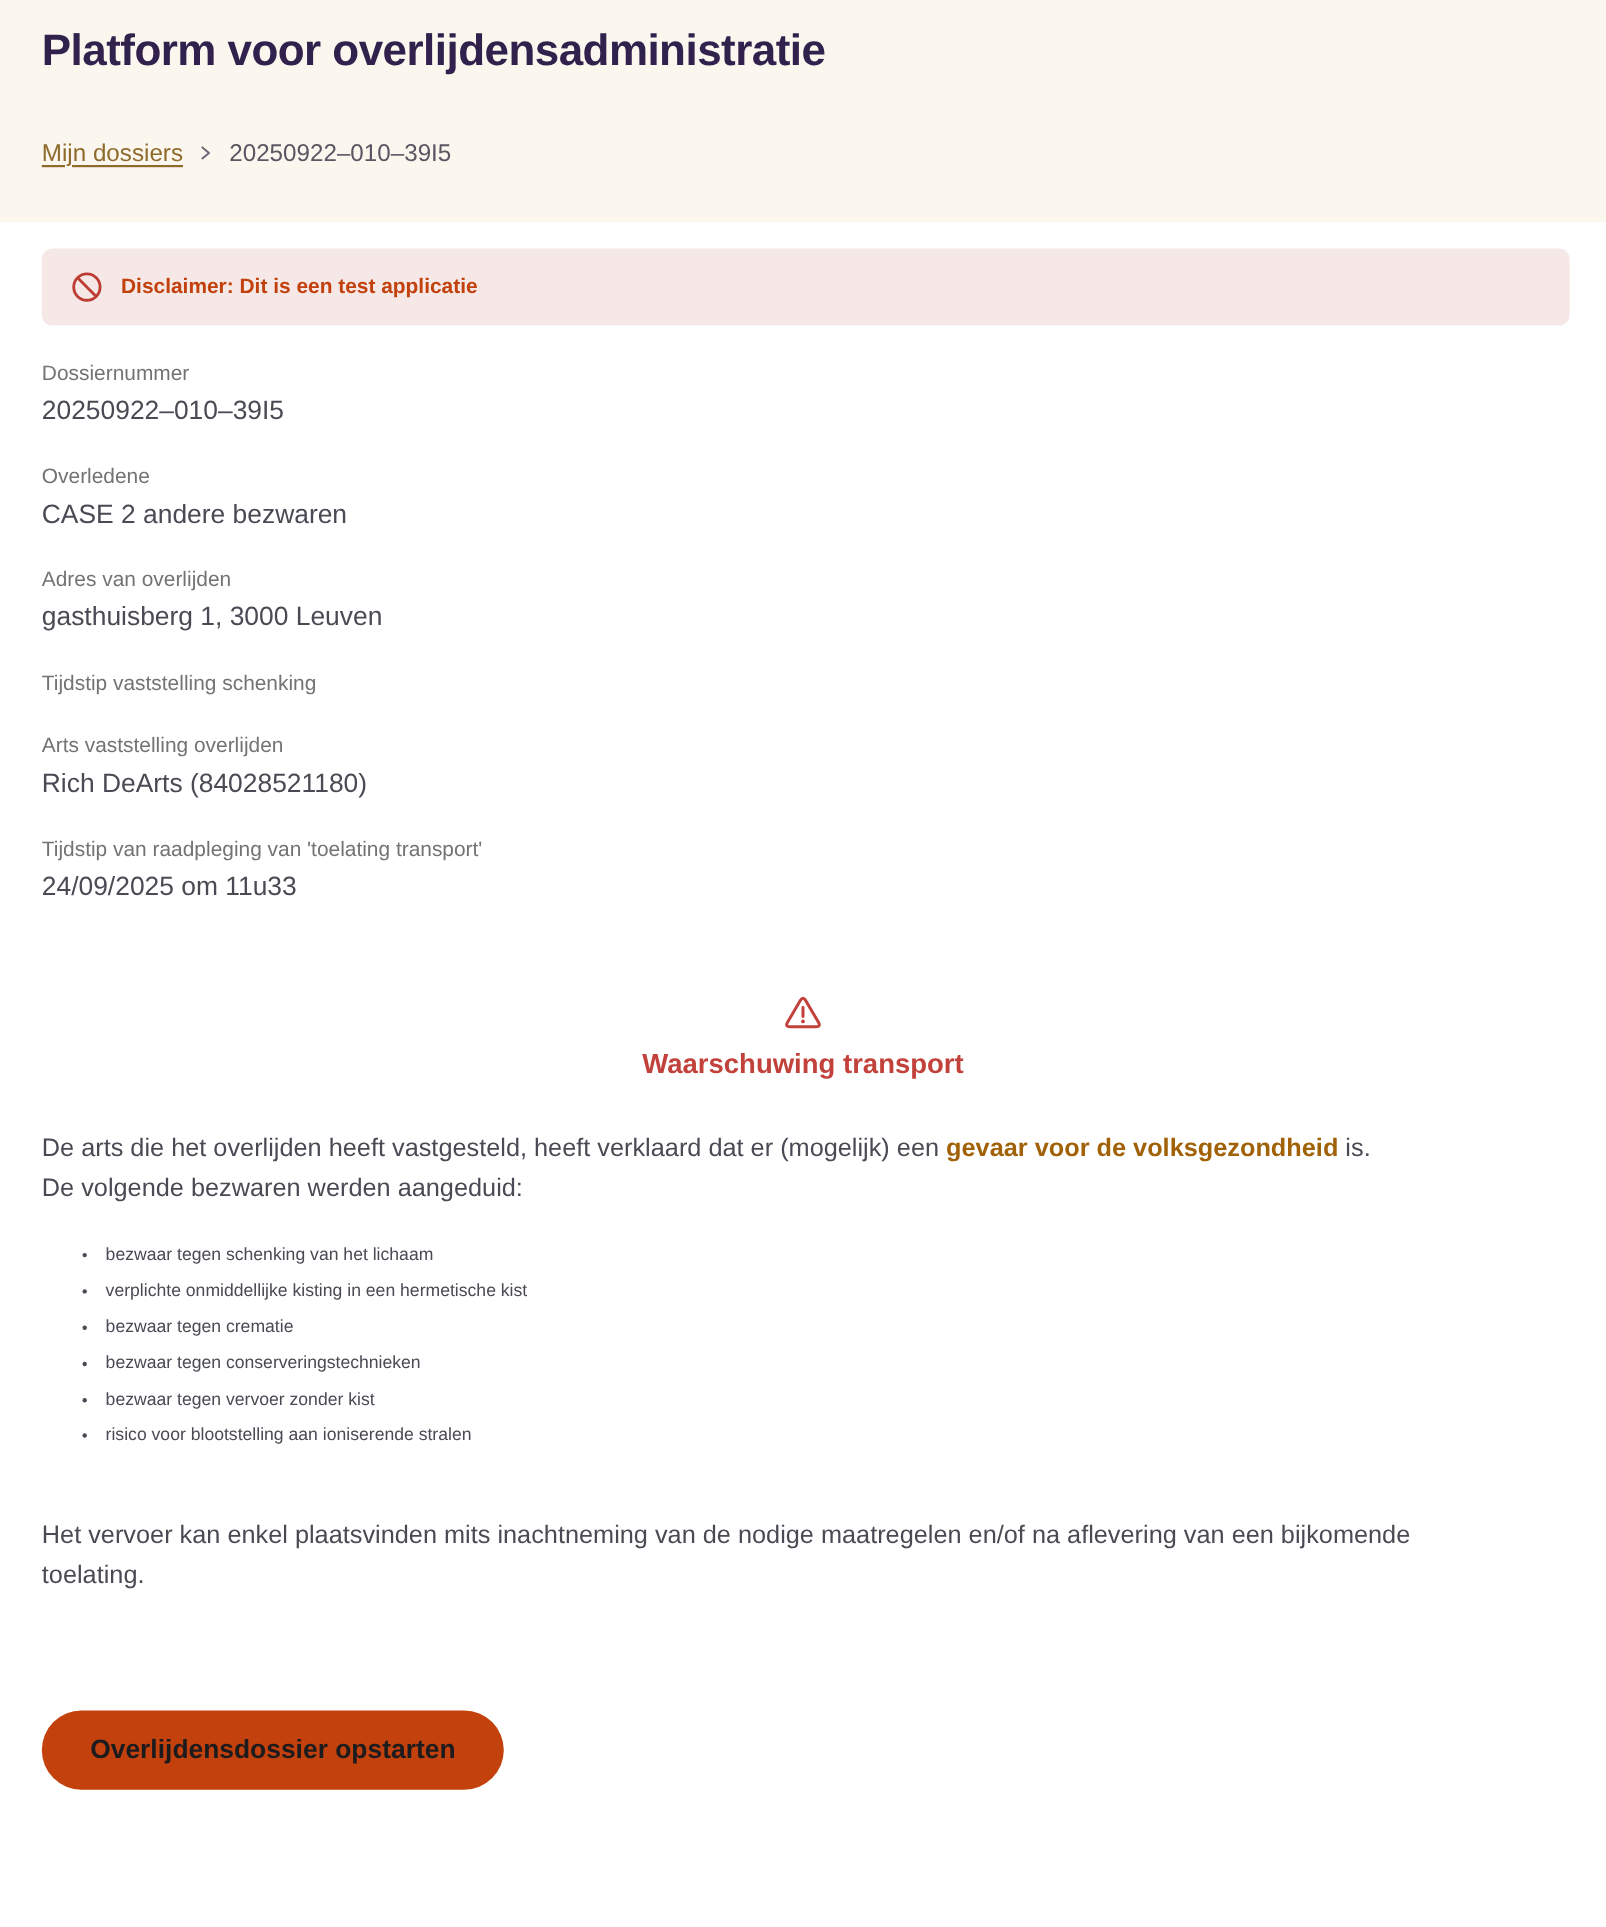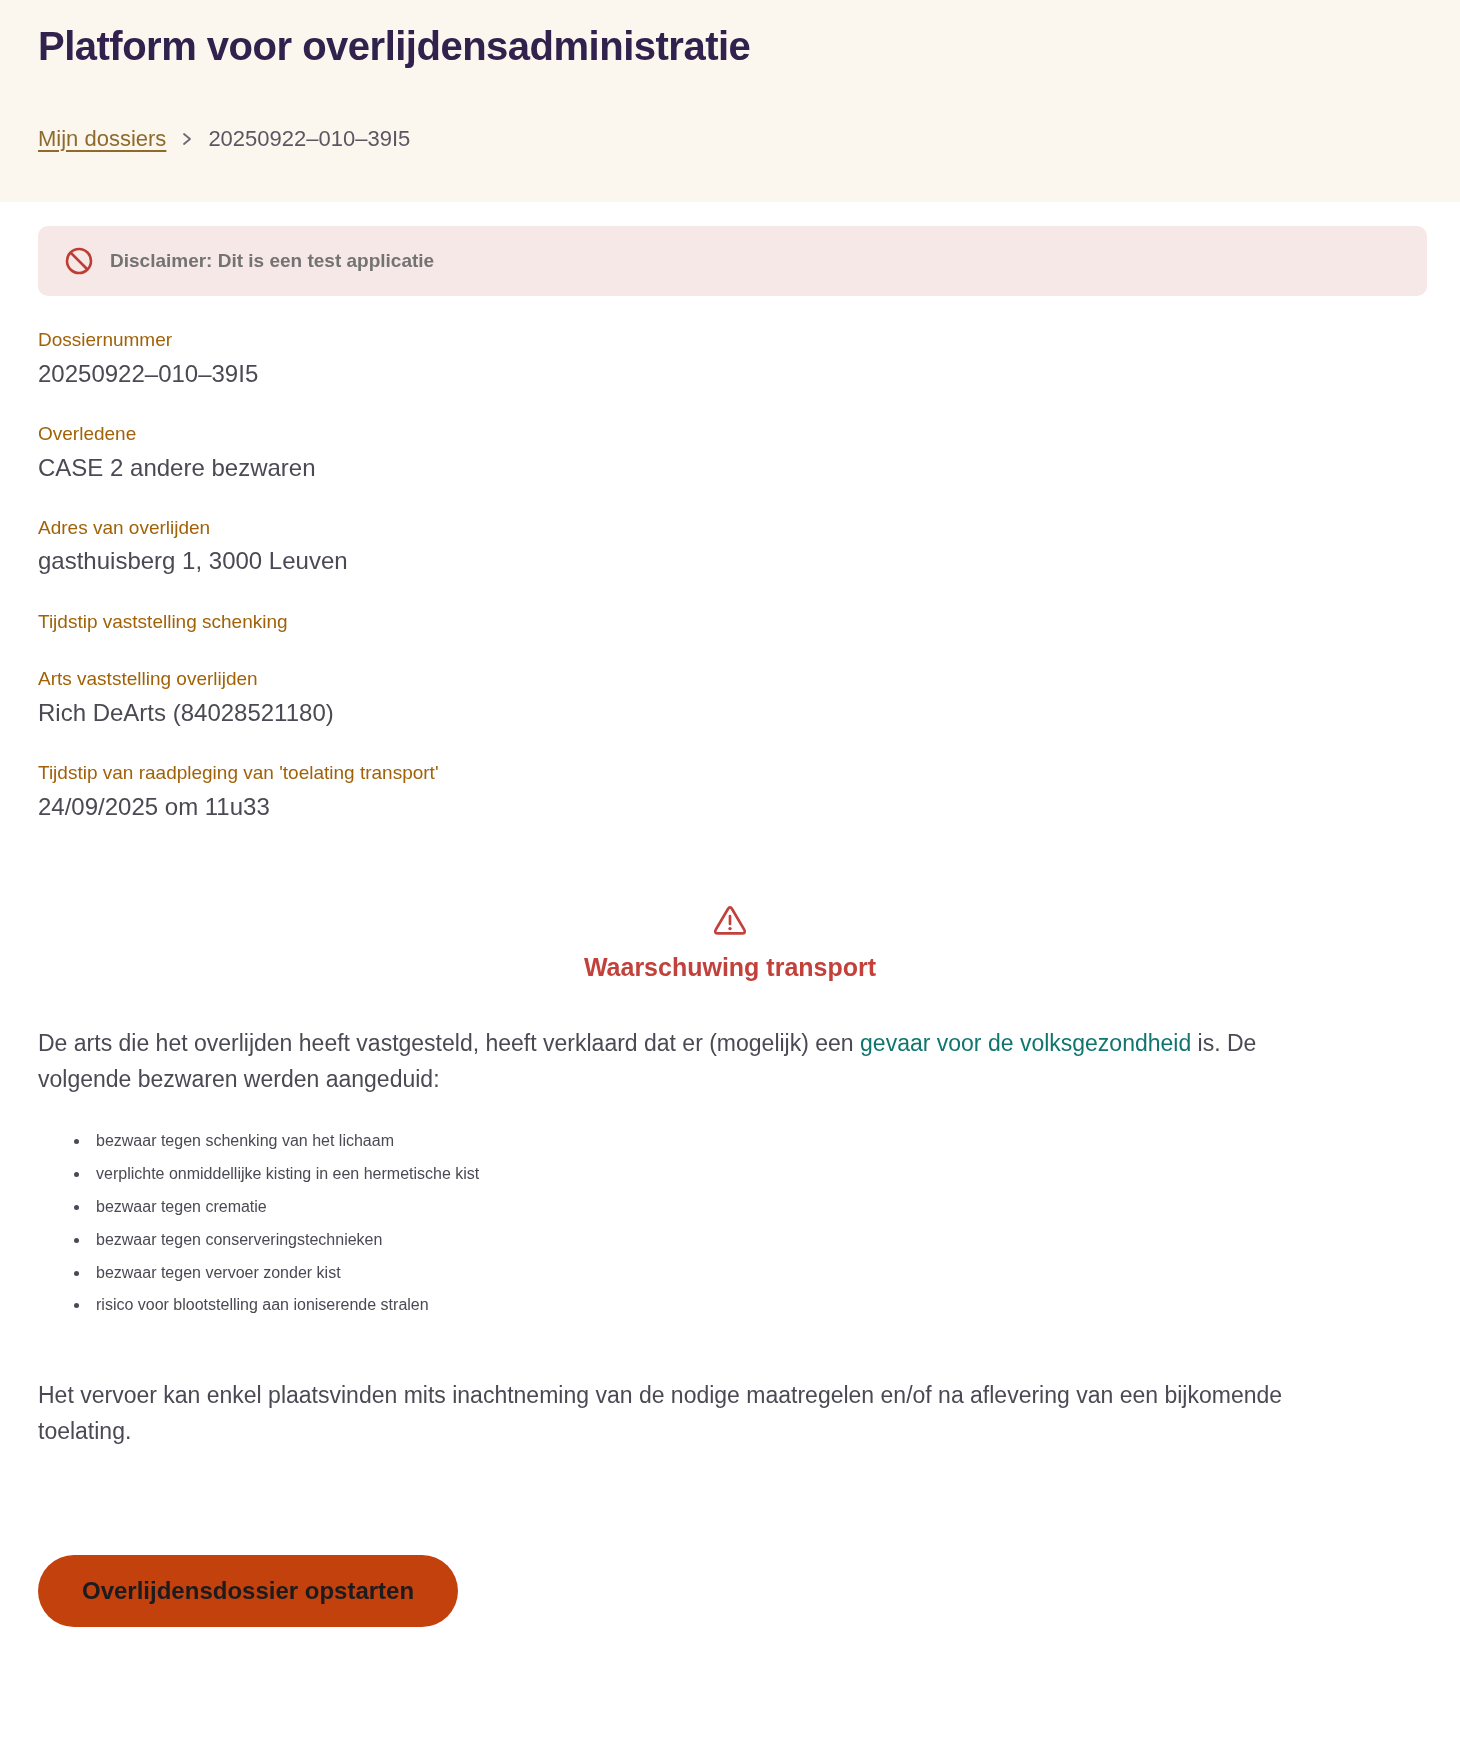--- a/index.html
+++ b/index.html
@@ -45,32 +45,32 @@
     background: #f6e8e6;
     border-radius: 10px;
     padding: 20px 26px;
     display: flex;
     align-items: center;
     gap: 16px;
   }
   .disclaimer-text {
     font-size: 19px;
     font-weight: 700;
-    color: #737373;
+    color: #c2410c;
     text-align: right;
   }
 
   
   .fields {
     padding: 32px 38px 0 38px;
   }
   .field { margin-bottom: 33px; }
   .field-label {
     font-size: 19px;
-    color: #a16207;
+    color: #737373;
     line-height: 1.3;
   }
   .field-value {
     margin-top: 5px;
     font-size: 24px;
     color: #4b4953;
     line-height: 1.3;
   }
 
   
@@ -83,21 +83,21 @@
     font-size: 25px;
     font-weight: 700;
     flex-direction: column;
   }
   .warning-intro {
     margin-top: 44px;
     font-size: 23px;
     line-height: 1.55;
     max-width: 1240px;
   }
-  .warning-intro b { font-weight: 400; color: #0f766e; }
+  .warning-intro b { font-weight: 700; color: #a16207; }
   .warning-list {
     margin-top: 34px;
     padding-left: 52px;
     font-size: 16px;
     line-height: 1.3;
   }
   .warning-list li {
     margin-bottom: 12px;
     padding-left: 6px;
   }

